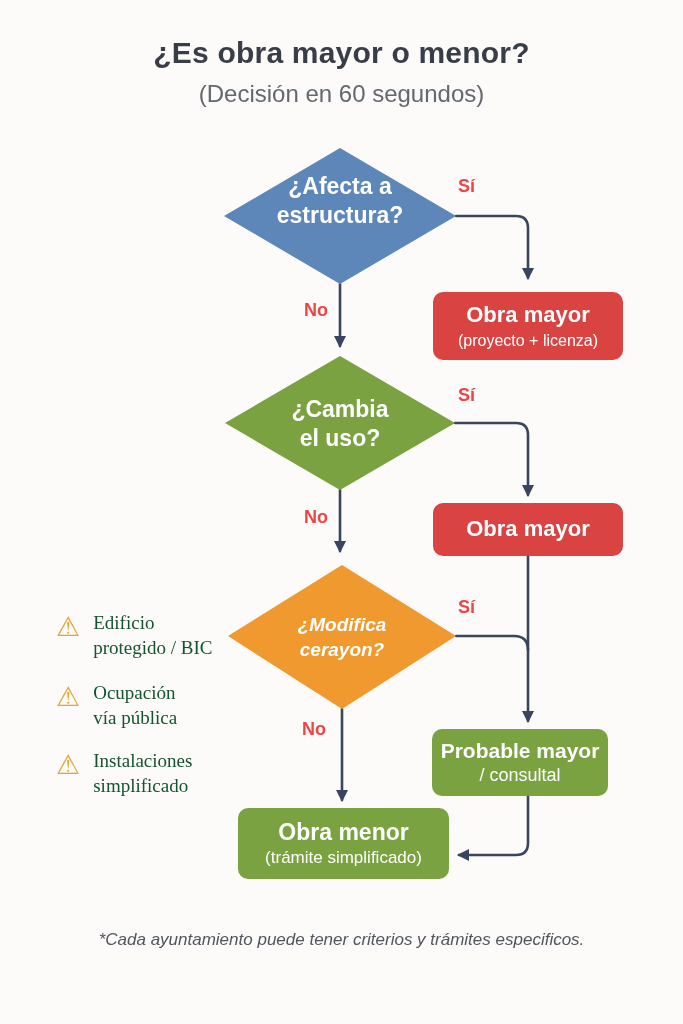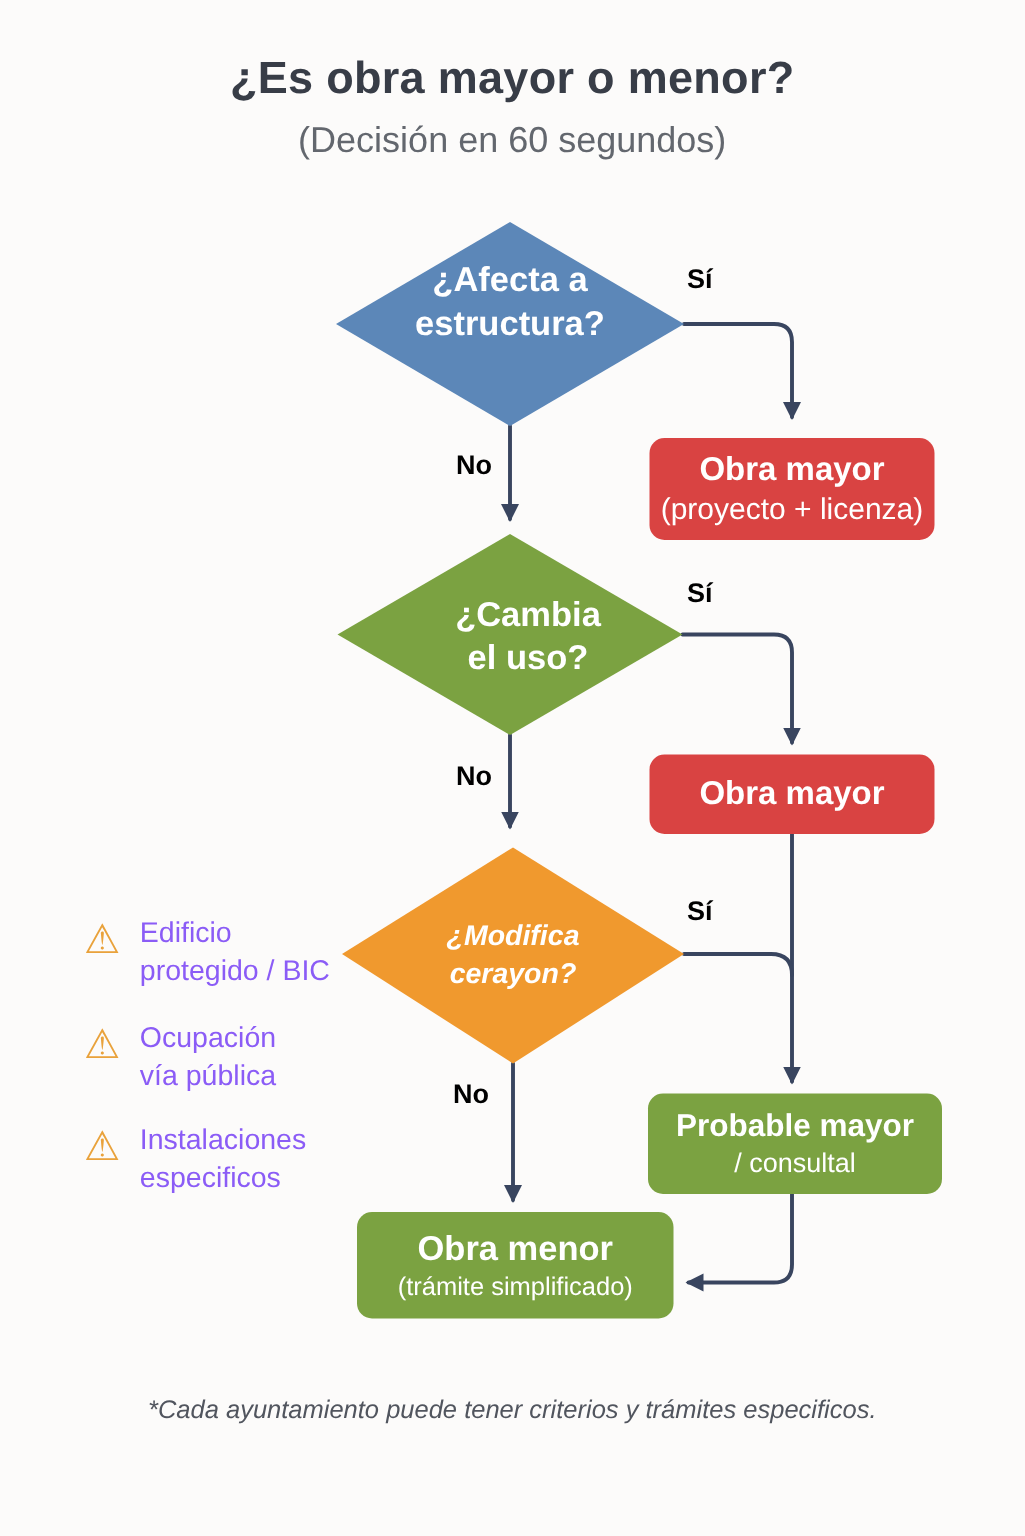--- a/index.html
+++ b/index.html
@@ -23,33 +23,33 @@
     display:flex; flex-direction:column; align-items:center; justify-content:center;
     text-align:center; color:#ffffff; font-weight:600; line-height:1.25;
   }
   .dlabel.big { font-size:23px; }
   .dlabel.small { font-size:19px; line-height:1.3; }
   .fbox {
     border-radius:10px; color:#ffffff; display:flex; flex-direction:column;
     align-items:center; justify-content:center; text-align:center; line-height:1.2;
   }
   .fbox .bt { font-weight:bold; font-size:22px; }
-  .fbox .bs { font-size:20px; margin-top:2px; }
+  .fbox .bs { font-size:16px; margin-top:2px; }
   .red { background:#d94342; }
   .greenbox { background:#7ba241; }
-  .branch { font-size:18px; font-weight:bold; color:#000000; }
+  .branch { font-size:18px; font-weight:bold; color:#ef4444; }
   .sb-heading {
     left:66px; top:572px; font-size:20px; font-weight:bold; color:#3a3f4a;
   }
   .sb-item { display:flex; align-items:flex-start; gap:13px; }
   .warn {
     font-size:27px; color:#e9a23b; line-height:1; margin-top:3px;
     font-family:"DejaVu Sans", sans-serif;
   }
-  .sb-text { font-size:19px; color:#8b5cf6; line-height:1.32; }
+  .sb-text { font-size:19px; color:#14532d; line-height:1.32;font-family:Liberation Serif, serif; }
   .footnote {
     left:0; top:930px; width:683px; text-align:center;
     font-size:17px; font-style:italic; color:#51555e;
   }
 </style>
 </head>
 <body>
 
 <div class="canvas">
 
@@ -76,37 +76,37 @@
 
     <polygon points="224,216 340,148 456,216 340,284" fill="#5c87b8"></polygon>
     <polygon points="225,423 340,356 455,423 340,490" fill="#7ba241"></polygon>
     <polygon points="228,636 342,565 456,636 342,709" fill="#f0992e"></polygon>
   </svg>
 
   <div class="abs dlabel big" style="left:250px; top:162px; width:180px; height:78px;">
     <span>¿Afecta a</span>
     <span>estructura?</span>
   </div>
-  <div class="abs dlabel big" style="left:262px; top:386px; width:180px; height:76px;">
+  <div class="abs dlabel big" style="left:250px; top:386px; width:180px; height:76px;">
     <span>¿Cambia</span>
     <span>el uso?</span>
   </div>
   <div class="abs dlabel small" style="left:242px; top:596px; width:200px; height:84px;font-style:italic;">
     <span>¿Modifica</span>
     <span>cerayon?</span>
   </div>
 
   <div class="abs fbox red" style="left:433px; top:292px; width:190px; height:68px;">
     <span class="bt">Obra mayor</span>
     <span class="bs">(proyecto + licenza)</span>
   </div>
   <div class="abs fbox red" style="left:433px; top:503px; width:190px; height:53px;">
     <span class="bt">Obra mayor</span>
   </div>
-  <div class="abs fbox greenbox" style="left:432px; top:729px; width:196px; height:67px;">
+  <div class="abs fbox greenbox" style="left:432px; top:729px; width:176px; height:67px;">
     <span class="bt" style="font-size:21px;">Probable mayor</span>
     <span class="bs" style="font-size:18px;">/ consultal</span>
   </div>
   <div class="abs fbox greenbox" style="left:238px; top:808px; width:211px; height:71px;">
     <span class="bt" style="font-size:23px;">Obra menor</span>
     <span class="bs" style="font-size:17px;">(trámite simplificado)</span>
   </div>
 
   <div class="abs branch" style="left:458px; top:176px;">Sí</div>
   <div class="abs branch" style="left:304px; top:300px;">No</div>
@@ -129,19 +129,19 @@
     <span class="sb-text">
       <span>Ocupación</span><br>
       <span>vía pública</span>
     </span>
   </div>
 
   <div class="abs sb-item" style="left:56px; top:748px;">
     <span class="warn">⚠</span>
     <span class="sb-text">
       <span>Instalaciones</span><br>
-      <span>especificos</span>
+      <span>simplificado</span>
     </span>
   </div>
 
   <div class="abs footnote">*Cada ayuntamiento puede tener criterios y trámites especificos.</div>
 
 </div>
 
 </body></html>

